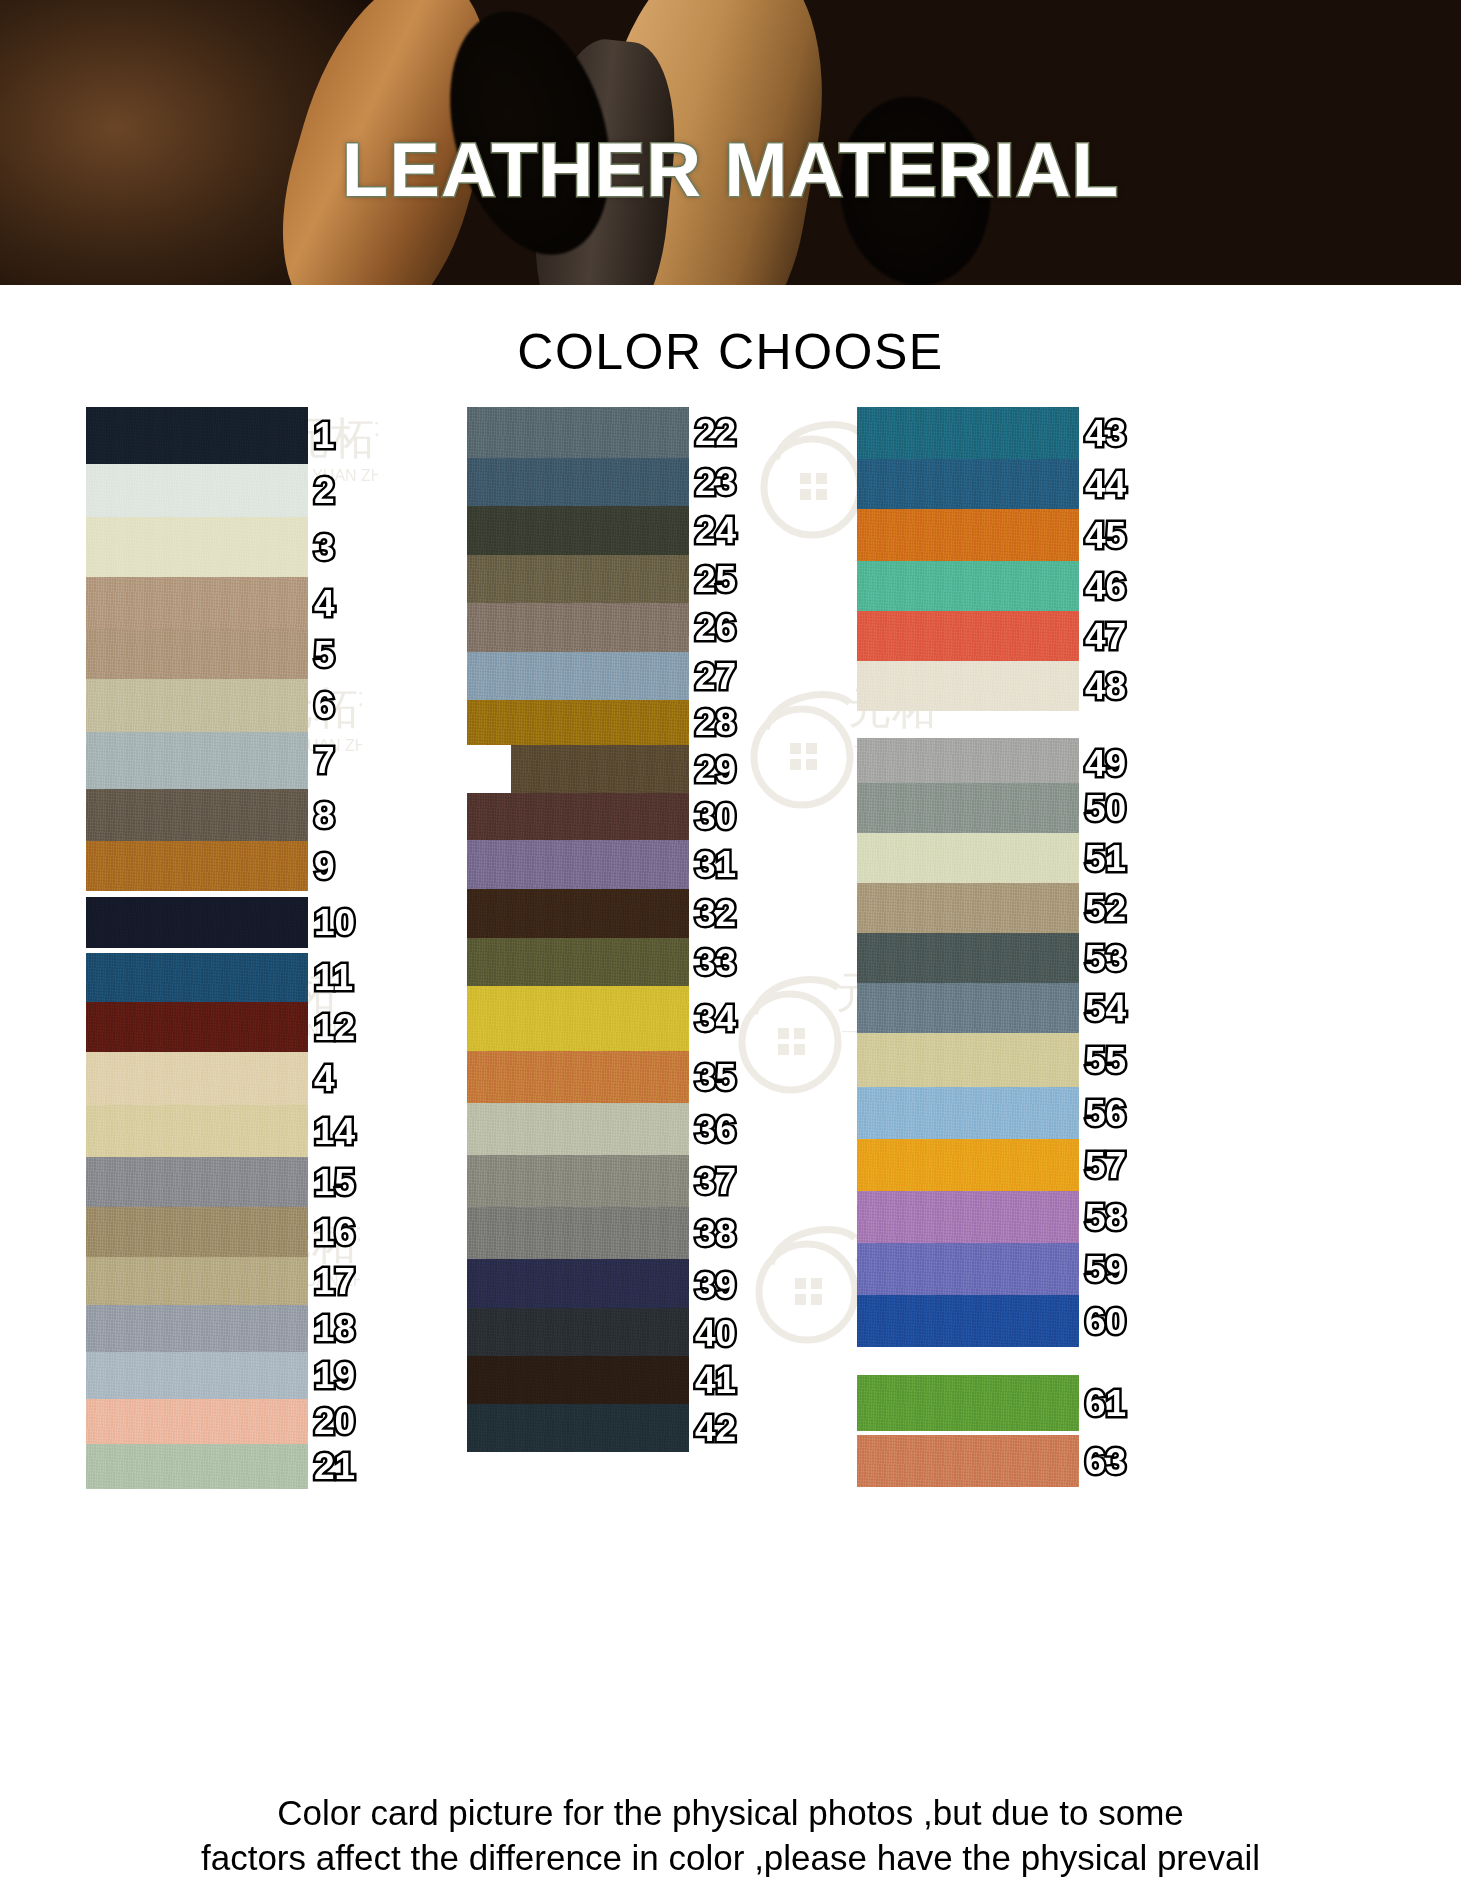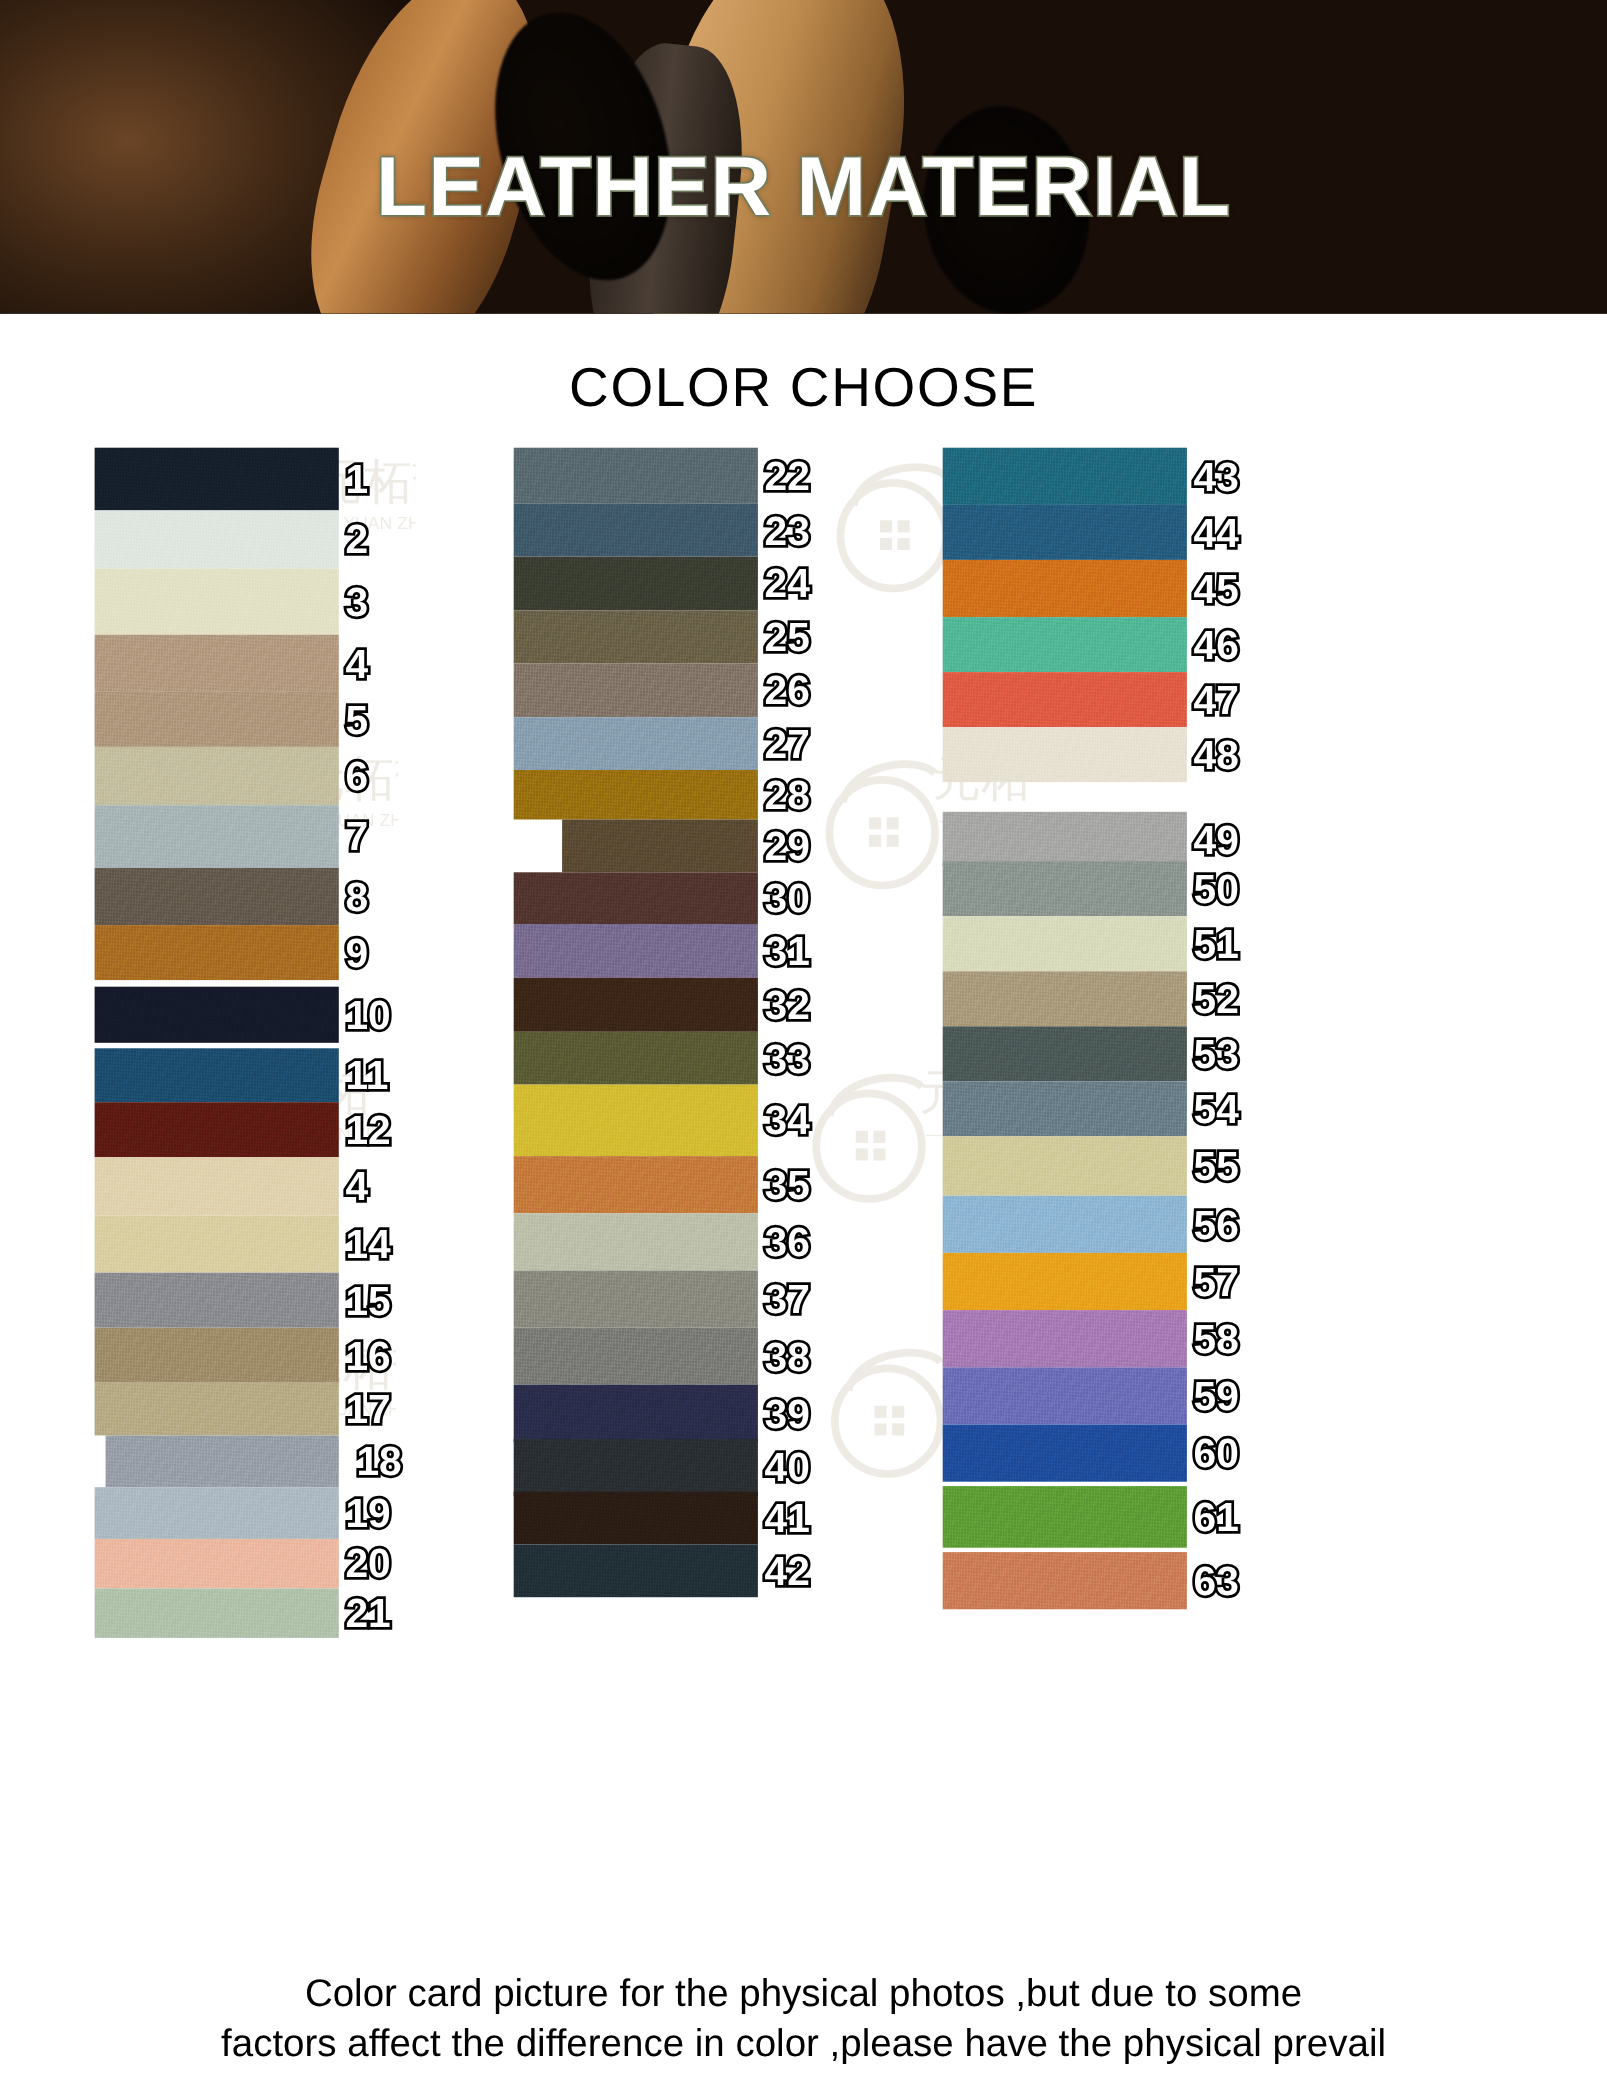--- a/index.html
+++ b/index.html
@@ -380,21 +380,21 @@
         <div class="swatch-num">15</div>
       </div>
       <div class="swatch-row" style="height: 50px;">
         <div class="swatch" style="height: 50px; background: rgb(160, 142, 107);"></div>
         <div class="swatch-num">16</div>
       </div>
       <div class="swatch-row" style="height: 48px;">
         <div class="swatch" style="height: 48px; background: rgb(183, 172, 134);"></div>
         <div class="swatch-num">17</div>
       </div>
-      <div class="swatch-row" style="height: 47px; margin-left: 10px;">
+      <div class="swatch-row" style="height: 47px;">
         <div class="swatch" style="height: 47px; background: rgb(154, 160, 169);"></div>
         <div class="swatch-num">18</div>
       </div>
       <div class="swatch-row" style="height: 47px; align-items: center;">
         <div class="swatch" style="height: 47px; background: rgb(173, 186, 195);"></div>
         <div class="swatch-num">19</div>
       </div>
       <div class="swatch-row" style="height: 45px;">
         <div class="swatch" style="height: 45px; background: rgb(237, 185, 162);"></div>
         <div class="swatch-num">20</div>
@@ -556,21 +556,21 @@
         <div class="swatch-num">58</div>
       </div>
       <div class="swatch-row" style="height: 52px;">
         <div class="swatch" style="height: 52px; background: rgb(109, 111, 184);"></div>
         <div class="swatch-num">59</div>
       </div>
       <div class="swatch-row" style="height: 52px;">
         <div class="swatch" style="height: 52px; background: rgb(31, 78, 158);"></div>
         <div class="swatch-num">60</div>
       </div>
-      <div class="swatch-row" style="height: 64px;">
+      <div class="swatch-row" style="height: 64px; margin-top: 24px;">
         <div class="swatch" style="height: 56px; background: rgb(94, 158, 54);"></div>
         <div class="swatch-num">61</div>
       </div>
       <div class="swatch-row" style="height: 52px;">
         <div class="swatch" style="height: 52px; background: rgb(205, 126, 88);"></div>
         <div class="swatch-num">63</div>
       </div>
     </div>
 </div>
 

